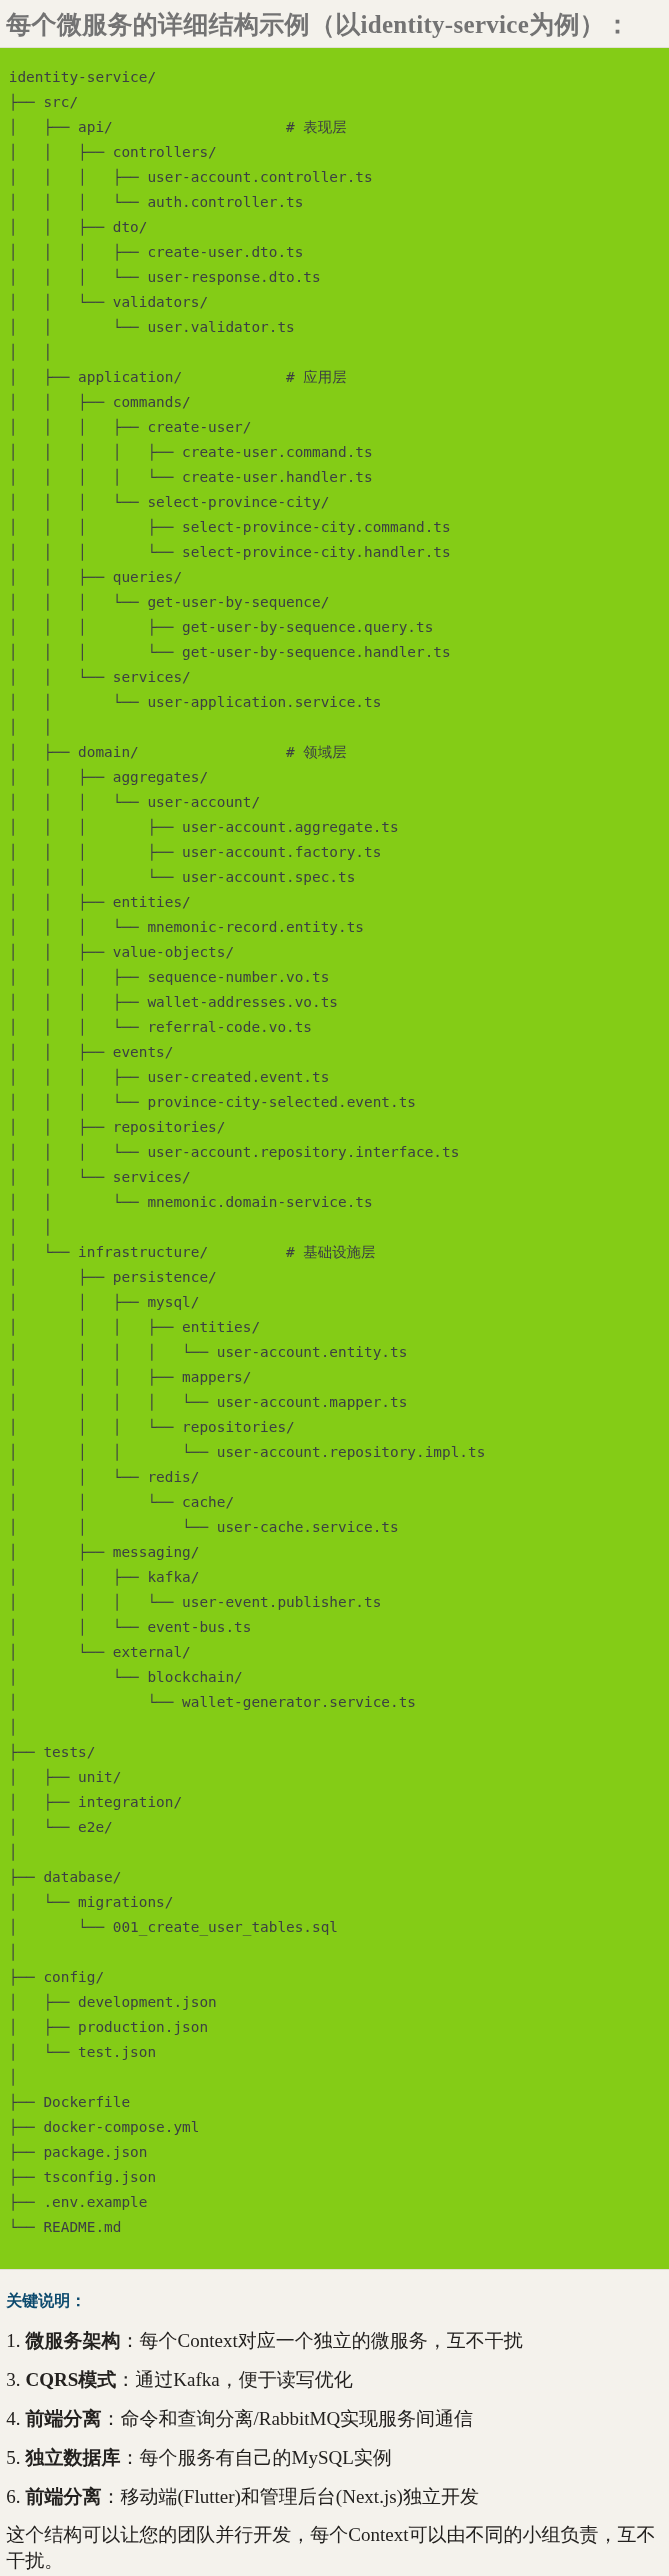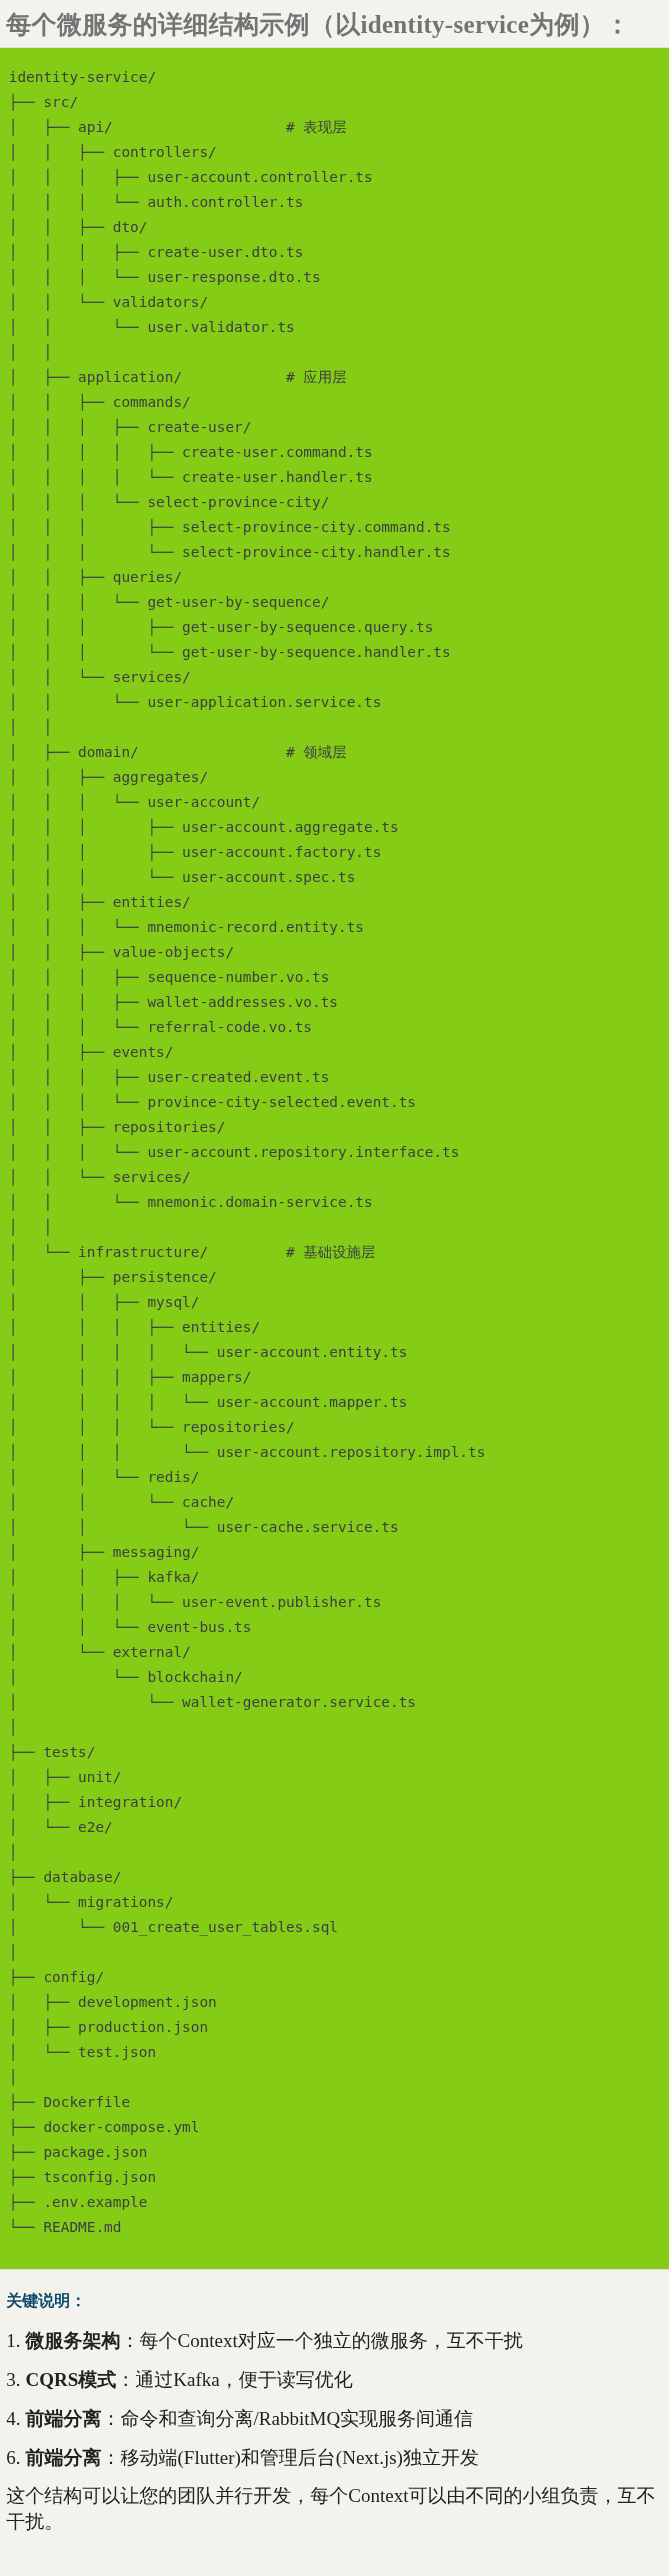--- a/index.html
+++ b/index.html
@@ -169,18 +169,21 @@
   <div class="note-item">
     <span class="note-num">1.</span><span class="note-label">微服务架构</span><span class="note-text">：每个Context对应一个独立的微服务，互不干扰</span>
   </div>
   <div class="note-item">
     <span class="note-num">3.</span><span class="note-label">CQRS模式</span><span class="note-text">：通过Kafka，便于读写优化</span>
   </div>
   <div class="note-item">
     <span class="note-num">4.</span><span class="note-label">前端分离</span><span class="note-text">：命令和查询分离/RabbitMQ实现服务间通信</span>
   </div>
   <div class="note-item">
+    <span class="note-num">5.</span><span class="note-label">独立数据库</span><span class="note-text">：每个服务有自己的MySQL实例</span>
+  </div>
+  <div class="note-item">
     <span class="note-num">6.</span><span class="note-label">前端分离</span><span class="note-text">：移动端(Flutter)和管理后台(Next.js)独立开发</span>
   </div>
 
   <p class="notes-footer">这个结构可以让您的团队并行开发，每个Context可以由不同的小组负责，互不干扰。</p>
 </div>
 
 
 </body></html>

